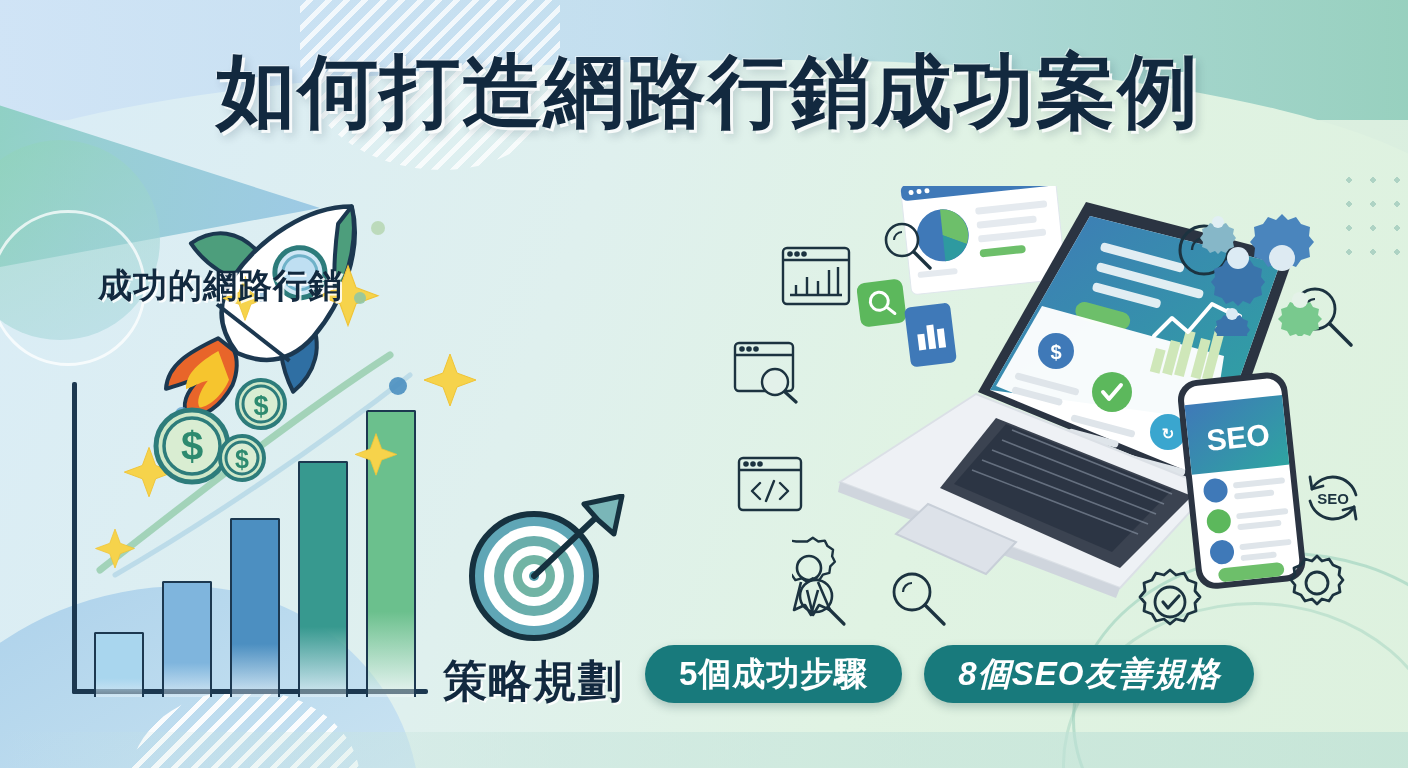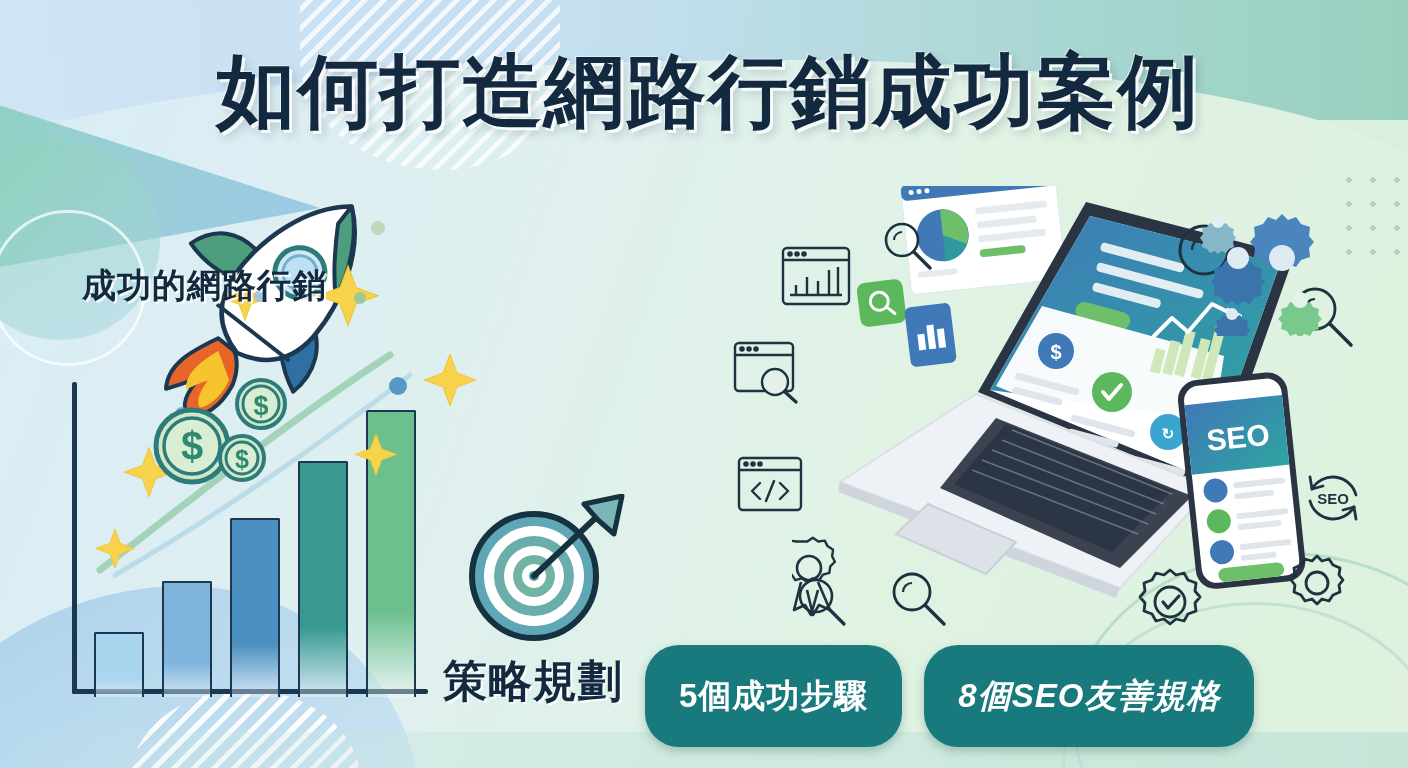--- a/index.html
+++ b/index.html
@@ -82,32 +82,32 @@
     white-space:nowrap;
   }
   
   .chart-wrap{position:absolute;left:62px;top:382px;width:380px;height:320px;}
   .axis-y{position:absolute;left:10px;top:0;width:5px;height:312px;background:#1c3850;border-radius:2px;}
   .axis-x{position:absolute;left:10px;top:307px;width:356px;height:5px;background:#1c3850;border-radius:2px;}
   .bars{position:absolute;left:32px;bottom:5px;height:300px;width:340px;display:flex;align-items:flex-end;gap:18px;}
   .bar{border:2px solid #1c3850;border-bottom:none;border-radius:2px 2px 0 0;width:46px;}
   
   .label-mk{
-    position:absolute;left:82px;top:263px;font-size:34px;font-weight:900;color:#12293f;
+    position:absolute;left:98px;top:263px;font-size:34px;font-weight:900;color:#12293f;
     text-shadow:2px 2px 0 rgba(255,255,255,.85);white-space:nowrap;letter-spacing:1px;
   }
   .label-strategy{
     position:absolute;left:443px;top:652px;font-size:44px;font-weight:900;color:#12293f;
     text-shadow:2px 2px 0 rgba(255,255,255,.85);white-space:nowrap;letter-spacing:1px;
   }
   
   .pills{position:absolute;left:645px;top:645px;display:flex;gap:22px;}
   .pill{
-    height:78px;border-radius:34px;display:flex;align-items:center;justify-content:center;
-    padding:12px 34px;color:#ffffff;font-size:33px;font-weight:900;letter-spacing:1px;
+    height:58px;border-radius:34px;display:flex;align-items:center;justify-content:center;
+    padding:0 34px;color:#ffffff;font-size:33px;font-weight:900;letter-spacing:1px;
     box-shadow:0 4px 10px rgba(12,60,60,.25);white-space:nowrap;
   }
   
   .abs{position:absolute;}
 </style>
 </head>
 <body>
 
 <div id="stage">
 

